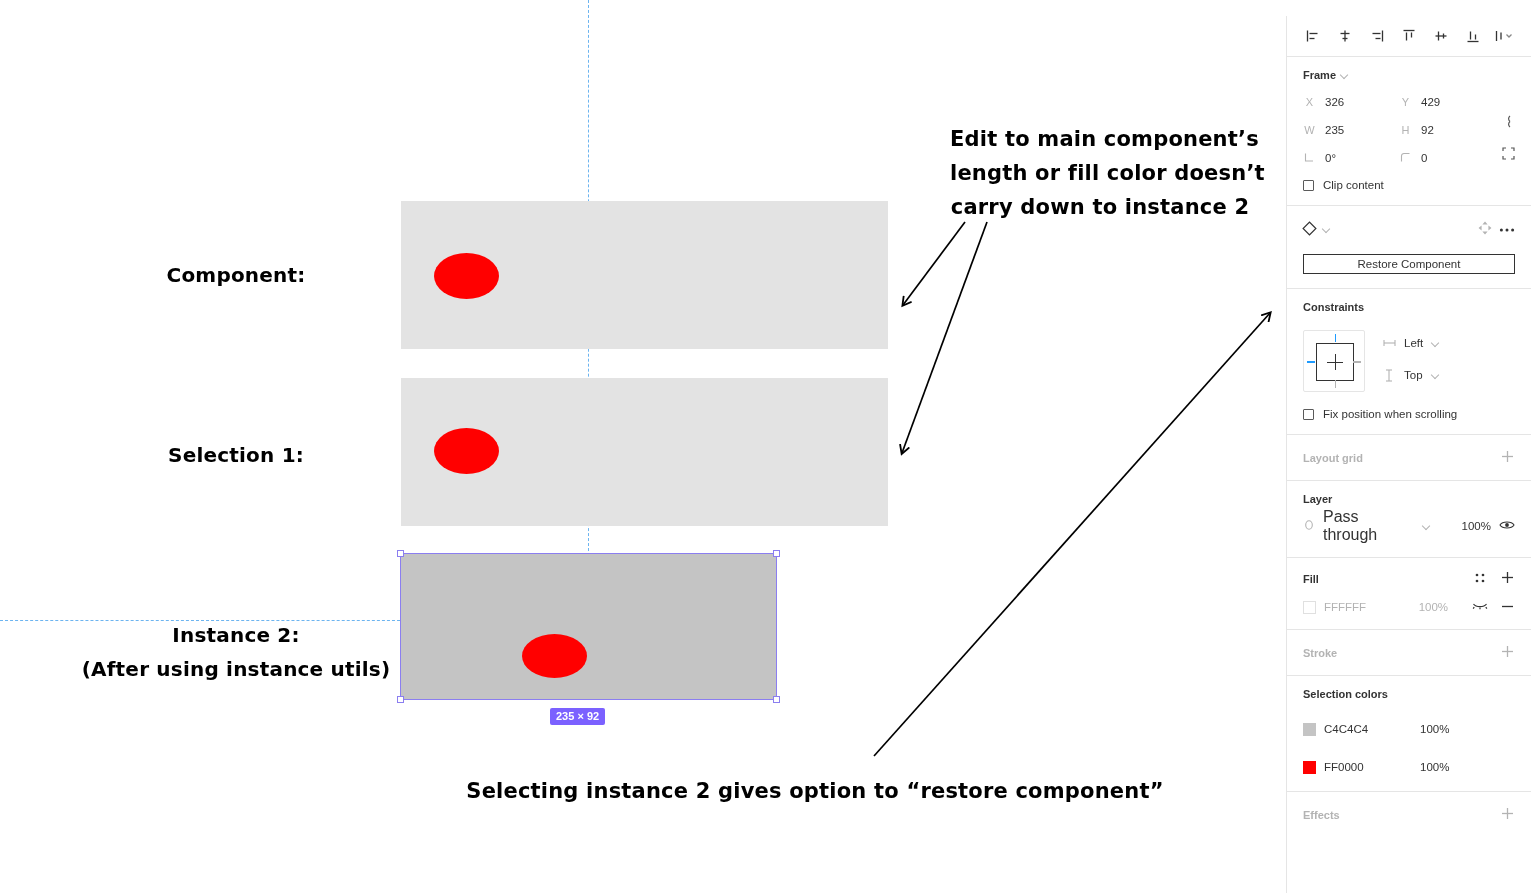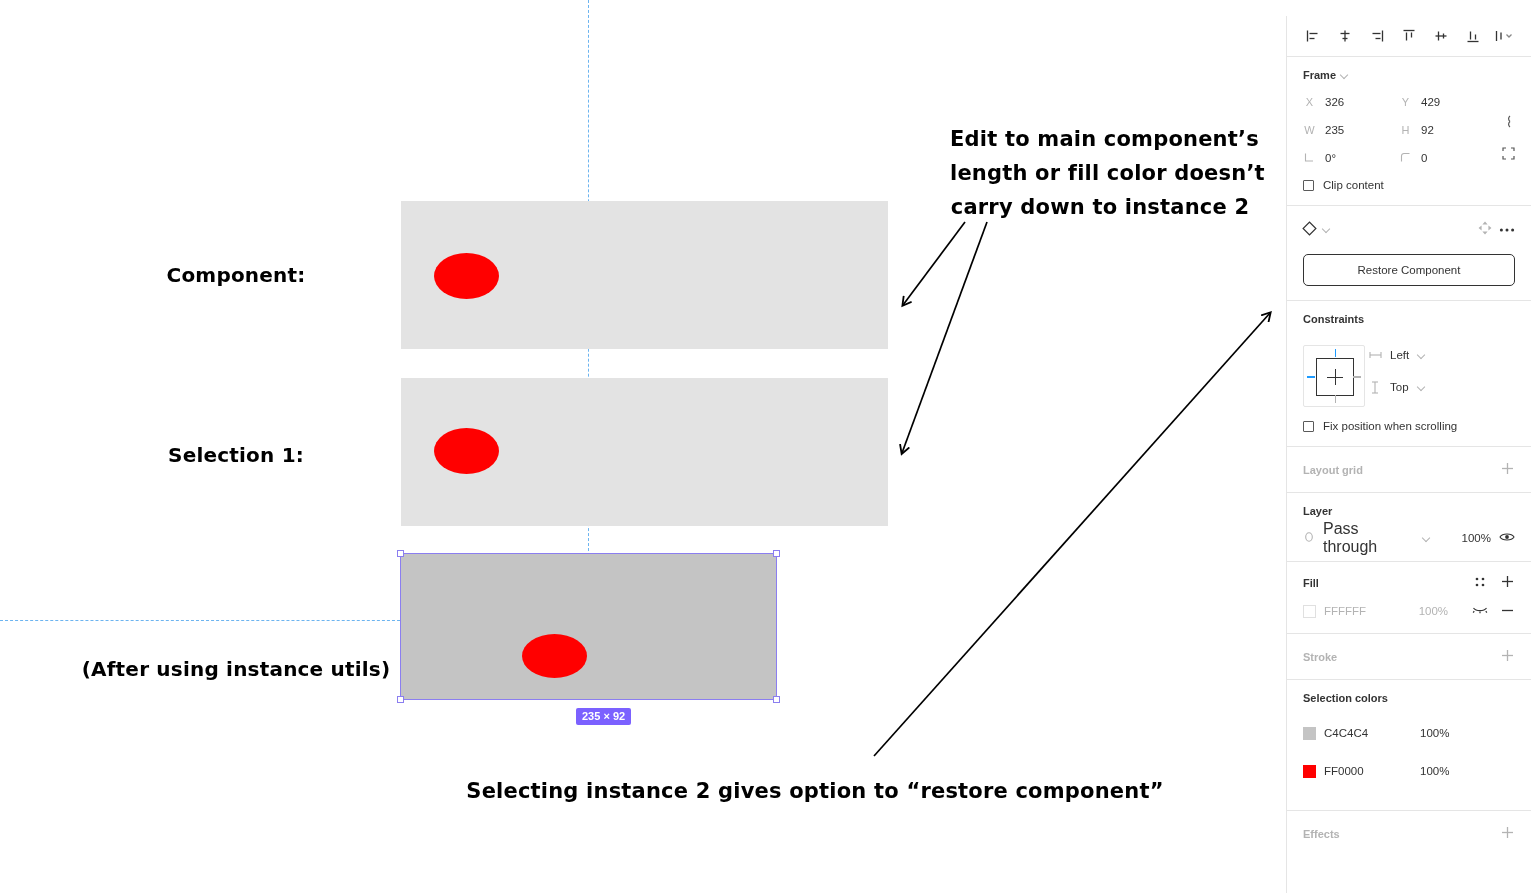--- a/index.html
+++ b/index.html
@@ -223,39 +223,39 @@
   .comp-row {
     display: flex;
     align-items: center;
     height: 22px;
     gap: 7px;
   }
   .comp-row .spacer { flex: 1; }
   .btn-restore {
     margin-top: 14px;
     width: 100%;
-    height: 32px;
+    height: 20px;
     border: 1px solid #333333;
-    border-radius: 5px;
+    border-radius: 0;
     background: #ffffff;
     font-size: 11.5px;
     color: #333333;
     font-family: "Liberation Sans", sans-serif;
     display: flex;
     align-items: center;
     justify-content: center;
     box-sizing: border-box;
     cursor: default;
   }
 
   .constraint-wrap {
     margin-top: 14px;
     display: flex;
-    gap: 4px;
-    align-items: flex-end;
+    gap: 18px;
+    align-items: center;
   }
   .cgrid {
     width: 62px; height: 62px;
     border: 1px solid #e5e5e5;
     border-radius: 2px;
     position: relative;
     box-sizing: border-box;
     flex: none;
   }
   .cgrid .inner {
@@ -346,26 +346,27 @@
   <div class="ellipse" style="left:434px;top:428px;width:65px;height:46px;"></div>
 
   <div class="frame-rect sel-fill" style="left:401px;top:554px;width:375px;height:145px;"></div>
   <div class="ellipse" style="left:522px;top:634px;width:65px;height:44px;"></div>
 
   <div class="sel-box" style="left:400px;top:553px;width:377px;height:147px;"></div>
   <div class="sel-handle" style="left:397px;top:550px;"></div>
   <div class="sel-handle" style="left:773px;top:550px;"></div>
   <div class="sel-handle" style="left:397px;top:696px;"></div>
   <div class="sel-handle" style="left:773px;top:696px;"></div>
-  <div class="size-badge" style="left:576px;top:708px;">235 × 92</div>
+  <div class="size-badge" style="left:550px;top:708px;">235 × 92</div>
 
   <div class="annot lbl" style="left:86px;top:258px;width:300px;">Component:</div>
 
   <div class="annot lbl" style="left:86px;top:438px;width:300px;">Selection 1:</div>
 
+  <div class="annot lbl" style="left:86px;top:618px;width:300px;">Instance 2:</div>
   <div class="annot lbl" style="left:76px;top:652px;width:320px;">(After using instance utils)</div>
 
   <div class="annot note" style="left:950px;top:122px;width:300px;">Edit to main component’s
 length or fill color doesn’t
 carry down to instance 2</div>
 
   <div class="annot caption" style="left:440px;top:774px;width:750px;">Selecting instance 2 gives option to “restore component”</div>
 
   <svg class="arrow-layer" viewBox="0 0 1286 893" width="1286" height="893">
     <defs>
@@ -577,21 +578,21 @@
       <span class="sec-title muted">Layout grid</span>
       <span>
         <svg width="15" height="15" viewBox="0 0 15 15" fill="none" stroke="#b3b3b3" stroke-width="1.3">
           <path d="M7.5 2 V13"></path>
             <path d="M2 7.5 H13"></path>
         </svg>
       </span>
     </div>
   </div>
 
-  <div class="rp-section" style="padding:12px 16px 12px 16px;">
+  <div class="rp-section" style="padding:12px 16px 20px 16px;">
     <div class="sec-title">Layer</div>
     <div class="blend-row">
       <span>
         <svg width="12" height="12" viewBox="0 0 12 12" fill="none" stroke="#b3b3b3" stroke-width="1.1">
           <ellipse cx="6" cy="6" rx="3.3" ry="4.2"></ellipse>
         </svg>
       </span>
       <span class="blend-name">Pass through</span>
       <span class="chev"></span>
       <span class="pct" style="margin-left:22px;width:auto;">100%</span>
@@ -653,21 +654,21 @@
       <span class="sec-title muted">Stroke</span>
       <span>
         <svg width="15" height="15" viewBox="0 0 15 15" fill="none" stroke="#b3b3b3" stroke-width="1.3">
           <path d="M7.5 2 V13"></path>
             <path d="M2 7.5 H13"></path>
         </svg>
       </span>
     </div>
   </div>
 
-  <div class="rp-section" style="padding:12px 16px 27px 16px;">
+  <div class="rp-section" style="padding:12px 16px 12px 16px;">
     <div class="sec-title">Selection colors</div>
 
     <div class="row-line" style="margin-top:17px;">
       <span class="swatch" style="background:#C4C4C4;border-color:#C4C4C4;"></span>
       <span class="hexval">C4C4C4</span>
       <span class="pct">100%</span>
     </div>
 
     <div class="row-line" style="margin-top:14px;">
       <span class="swatch" style="background:#FF0000;border-color:#FF0000;"></span>

